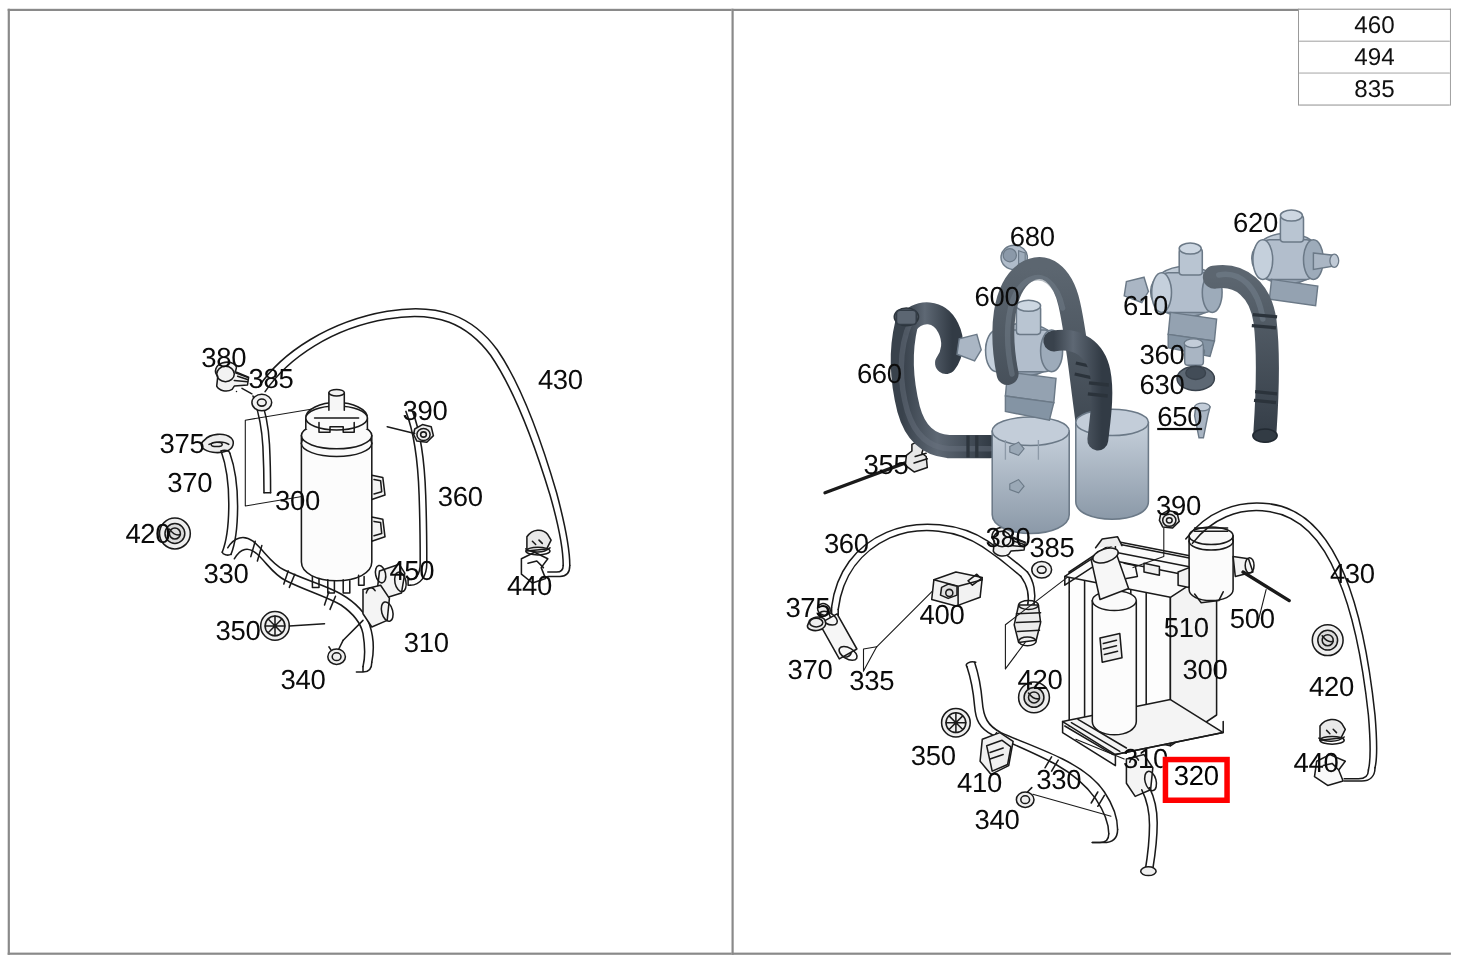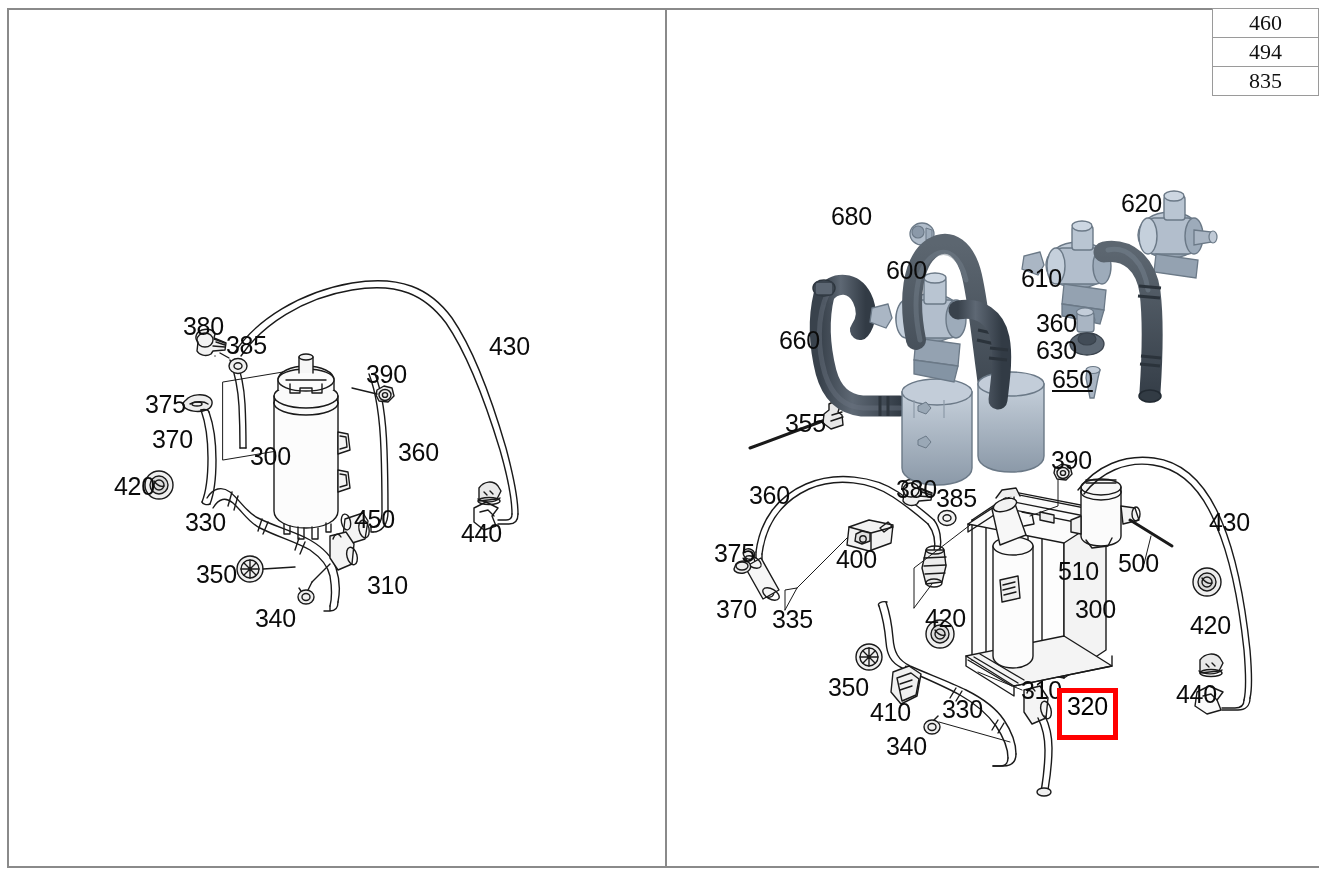--- a/index.html
+++ b/index.html
@@ -15,25 +15,25 @@
   #panel-right{left:665px;top:8px;width:654px;height:860px;
       border-left:2px solid #8a8a8a;border-top:2px solid #8a8a8a;border-bottom:2px solid #8a8a8a;}
 
   .svg-layer{position:absolute;left:0;top:0;width:1326px;height:881px;pointer-events:none;}
 
   
   .lbl{position:absolute;font-size:25px;line-height:1;color:#0b0b0b;
        font-family:"Liberation Sans","DejaVu Sans",sans-serif;white-space:nowrap;
        letter-spacing:-0.3px;}
   .lbl.hl{color:#000;background:#fff;border:5px solid #ff0000;
-          padding:1px 5px 16px 5px;line-height:1;}
+          padding:1px 5px 6px 5px;line-height:1;}
 
   
-  #code-table{position:absolute;right:7px;top:8px;width:107px;
-      border:1px solid #9a9a9a;border-bottom:none;box-sizing:border-box;background:#fff;font-family:Liberation Serif, serif;}
+  #code-table{position:absolute;right:7px;top:8px;width:139px;
+      border:1px solid #9a9a9a;border-bottom:none;box-sizing:border-box;background:#fff;}
   #code-table .row{height:28px;border-bottom:1px solid #9a9a9a;
       display:flex;align-items:center;justify-content:center;
       font-size:22px;color:#111;background:#fff;}
 </style>
 </head>
 <body>
 
 <div id="root">
 
   <div class="panel" id="panel-left"></div>
@@ -471,21 +471,21 @@
       <div class="lbl" style="left: 255px; top: 606px;">340</div>
       <div class="lbl" style="left: 250px; top: 444px;">300</div>
       <div class="lbl" style="left: 366px; top: 362px;">390</div>
       <div class="lbl" style="left: 398px; top: 440px;">360</div>
       <div class="lbl" style="left: 354px; top: 507px;">450</div>
       <div class="lbl" style="left: 367px; top: 573px;">310</div>
       <div class="lbl" style="left: 489px; top: 334px;">430</div>
       <div class="lbl" style="left: 461px; top: 521px;">440</div>
     </div>
   <div id="labels-right">
-      <div class="lbl" style="left: 831px; top: 204px; text-align: right;">680</div>
+      <div class="lbl" style="left: 918px; top: 204px; text-align: right;">680</div>
       <div class="lbl" style="left: 866px; top: 258px; margin-left: 20px;">600</div>
       <div class="lbl" style="left: 779px; top: 328px;">660</div>
       <div class="lbl" style="left: 1021px; top: 218px; margin-top: 48px;">610</div>
       <div class="lbl" style="left: 1121px; top: 191px;">620</div>
       <div class="lbl" style="left: 1036px; top: 311px;">360</div>
       <div class="lbl" style="left: 1036px; top: 338px;">630</div>
       <div class="lbl" style="left: 1052px; top: 367px; text-decoration: underline;">650</div>
       <div class="lbl" style="left: 785px; top: 411px;">355</div>
       <div class="lbl" style="left: 749px; top: 483px;">360</div>
       <div class="lbl" style="left: 714px; top: 541px;">375</div>

